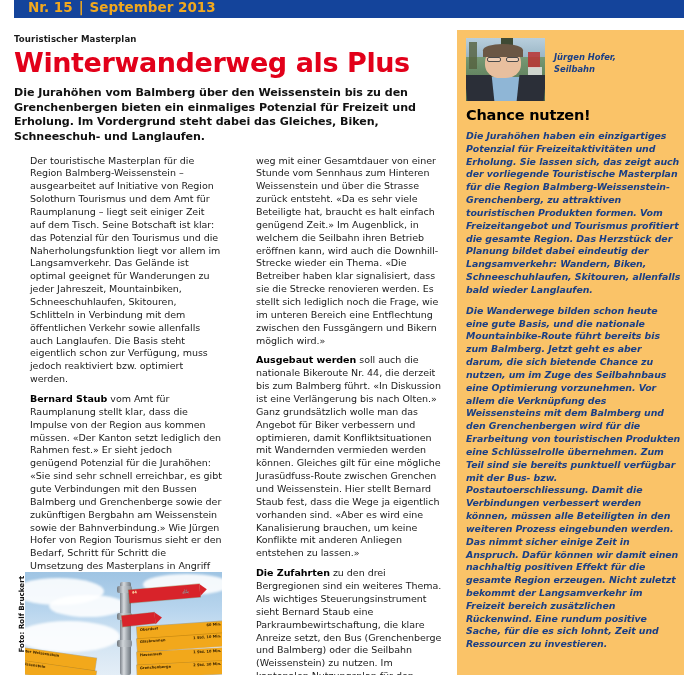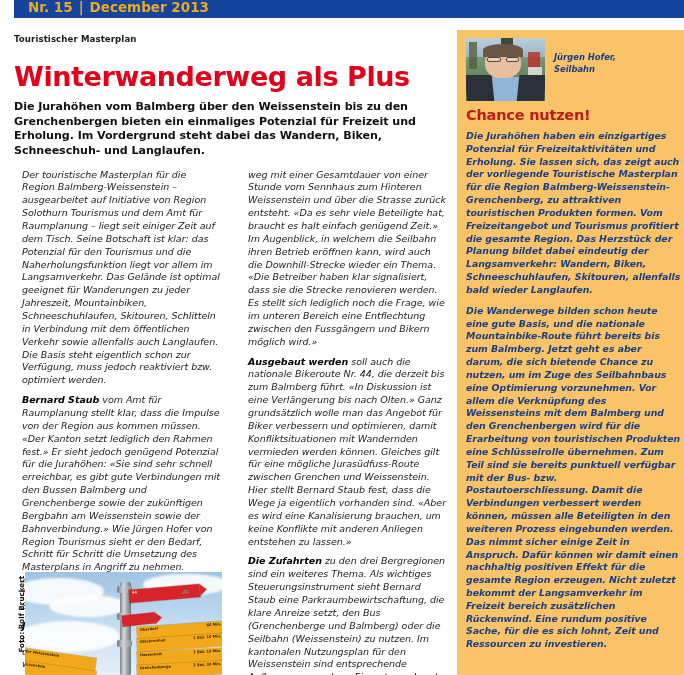--- a/index.html
+++ b/index.html
@@ -51,21 +51,21 @@
     position: absolute;
     left: 14px; top: 34px;
     width: 434px;
     height: 641px;
   }
   .kicker {
     font-size: 8.6px;
     font-weight: bold;
     color: #1a1a1a;
     letter-spacing: 0.1px;
-    margin-bottom: 19px;
+    margin-bottom: 5px;
   }
   .headline {
     font-size: 27px;
     font-weight: bold;
     color: #e2001a;
     letter-spacing: -0.4px;
     line-height: 1;
     margin: 0 0 10px 0;
   }
   .lead {
@@ -86,21 +86,21 @@
   }
   .col {
     width: 208px;
     font-size: 9.5px;
     line-height: 1.355;
     color: #1b1b1b;
     letter-spacing: -0.03px;
     text-align: left;
     hyphens: manual;
   }
-  .col p { margin: 0 0 7px 8px; font-style: italic; }
+  .col p { margin: 0 0 7px 16px; }
   .col p:last-child { margin-bottom: 0; }
   .col b { font-weight: bold; color: #000; }
 
   
   .photo-wrap {
     position: absolute;
     left: 14px; top: 572px;
     width: 208px; height: 103px;
     display: flex;
   }
@@ -236,21 +236,21 @@
     font-size: 8.4px;
     font-style: italic;
     font-weight: bold;
     color: #1a3f86;
     line-height: 1.42;
     padding-top: 14px;
   }
   .sb-title {
     font-size: 14.5px;
     font-weight: bold;
-    color: #b91c1c;
+    color: #000000;
     margin: 6px 0 7px 0;
     letter-spacing: -0.2px;
   }
   .sb-body p {
     font-size: 9.4px;
     font-style: italic;
     font-weight: bold;
     color: #1a3f86;
     line-height: 1.365;
     letter-spacing: -0.05px;
@@ -278,28 +278,28 @@
 </style>
 </head>
 <body>
 
 <div id="page">
 
   <div class="masthead">
     <div class="masthead-right">
       <span>Nr. 15</span>
       <span class="masthead-sep">|</span>
-      <span>December 2013</span>
+      <span>September 2013</span>
     </div>
   </div>
 
   <div class="article">
     <div class="kicker">Touristischer Masterplan</div>
     <h1 class="headline">Winterwanderweg als Plus</h1>
-    <div class="lead">Die Jurahöhen vom Balmberg über den Weissenstein bis zu den Grenchenbergen bieten ein einmaliges Potenzial für Freizeit und Erholung. Im Vordergrund steht dabei das Wandern, Biken, Schneeschuh- und Langlaufen.</div>
+    <div class="lead">Die Jurahöhen vom Balmberg über den Weissenstein bis zu den Grenchenbergen bieten ein einmaliges Potenzial für Freizeit und Erholung. Im Vordergrund steht dabei das Gleiches, Biken, Schneeschuh- und Langlaufen.</div>
 
     <div class="cols">
       <div class="col">
         <p><span>Der touristische Masterplan für die Region Balmberg-Weissenstein  – ausgearbeitet auf Initiative von Region Solothurn Tourismus und dem Amt für Raumplanung – liegt seit einiger Zeit auf dem Tisch. Seine Botschaft ist klar: das Potenzial für den Tourismus und die Naherholungsfunktion liegt vor allem im Langsamverkehr. Das Gelände ist optimal geeignet für Wanderungen zu jeder Jahreszeit, Mountainbiken, Schneeschuhlaufen, Skitouren, Schlitteln in Verbindung mit dem öffentlichen Verkehr sowie allenfalls auch Langlaufen. Die Basis steht eigentlich schon zur Verfügung, muss jedoch reaktiviert bzw. optimiert werden.</span></p>
         <p><b>Bernard Staub</b><span> vom Amt für Raumplanung stellt klar, dass die Impulse von der Region aus kommen müssen. «Der Kanton setzt lediglich den Rahmen fest.» Er sieht jedoch genügend Potenzial für die Jurahöhen: «Sie sind sehr schnell erreichbar, es gibt gute Verbindungen mit den Bussen Balmberg und Grenchenberge sowie der zukünftigen Bergbahn am Weissenstein sowie der Bahnverbindung.» Wie Jürgen Hofer von Region Tourismus sieht er den Bedarf, Schritt für Schritt die Umsetzung des Masterplans in Angriff zu nehmen. «Derzeit laufen zum Beispiel Gespräche für die Verbesserung der Parkplatz-Situation auf dem Balmberg.»</span></p>
         <p><b>Jürgen Hofer</b><span> stellt mit Befriedigung fest, dass der Winterwanderweg bereits in diesem Winter eröffnet werden kann, womit ein Rund-</span></p>
       </div>
       <div class="col">
         <p><span>weg mit einer Gesamtdauer von einer Stunde vom Sennhaus zum Hinteren Weissenstein und über die Strasse zurück entsteht. «Da es sehr viele Beteiligte hat, braucht es halt einfach genügend Zeit.» Im Augenblick, in welchem die Seilbahn ihren Betrieb eröffnen kann, wird auch die Downhill-Strecke wieder ein Thema. «Die Betreiber haben klar signalisiert, dass sie die Strecke renovieren werden. Es stellt sich lediglich noch die Frage, wie im unteren Bereich eine Entflechtung zwischen den Fussgängern und Bikern möglich wird.»</span></p>
         <p><b>Ausgebaut werden</b><span> soll auch die nationale Bikeroute Nr. 44, die derzeit bis zum Balmberg führt. «In Diskussion ist eine Verlängerung bis nach Olten.» Ganz grundsätzlich wolle man das Angebot für Biker verbessern und optimieren, damit Konfliktsituationen mit Wandernden vermieden werden können. Gleiches gilt für eine mögliche Jurasüdfuss-Route zwischen Grenchen und Weissenstein. Hier stellt Bernard Staub fest, dass die Wege ja eigentlich vorhanden sind. «Aber es wird eine Kanalisierung brauchen, um keine Konflikte mit anderen Anliegen entstehen zu lassen.»</span></p>

